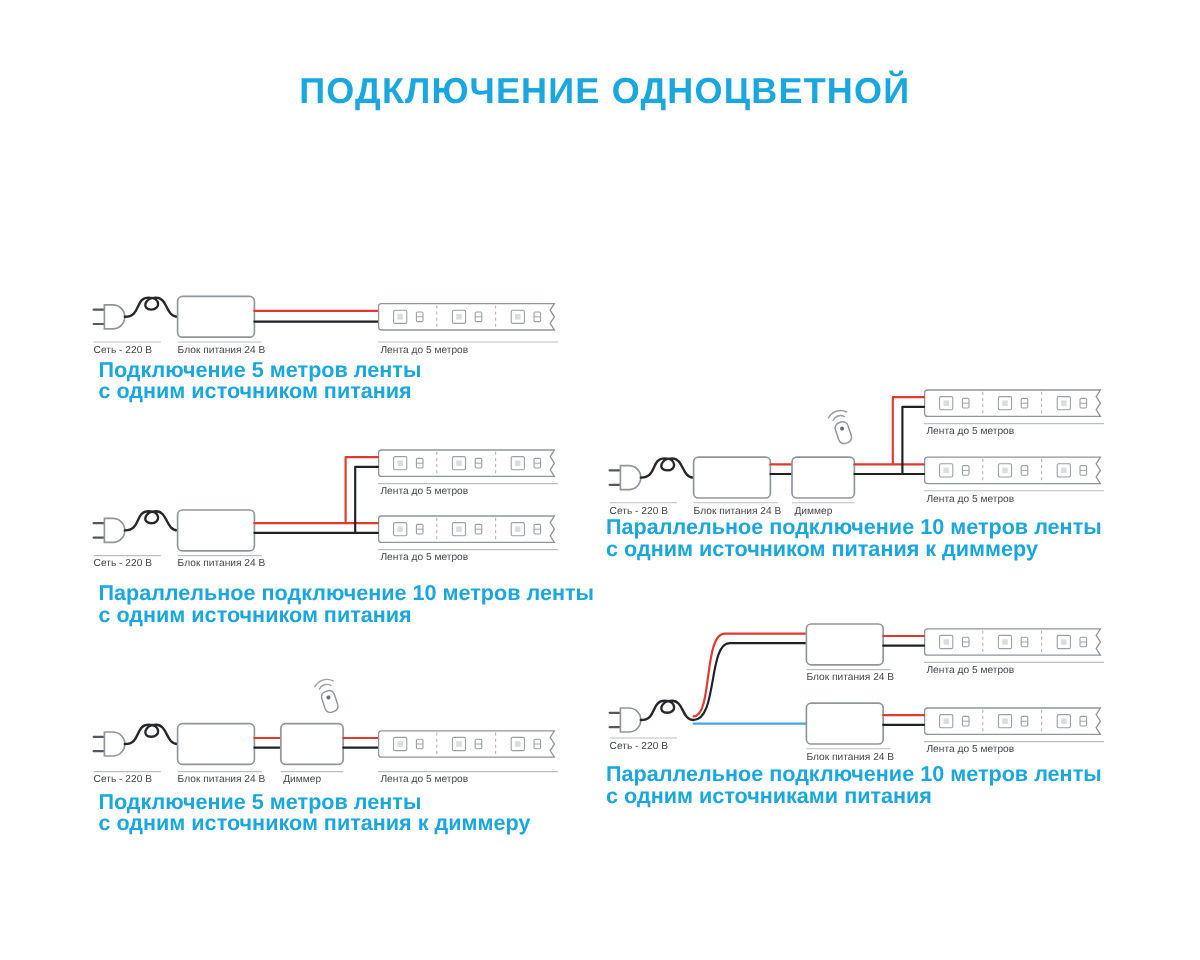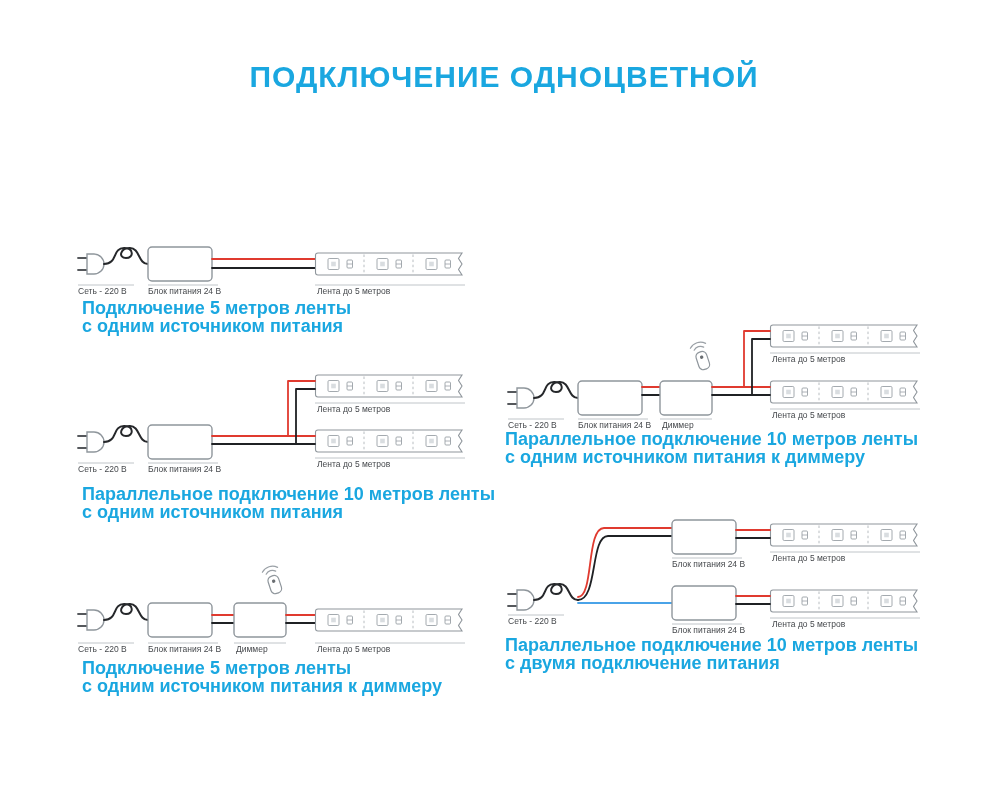--- a/index.html
+++ b/index.html
@@ -186,14 +186,14 @@
 <div class="caption" style="left:82px; top:660px;">
   <div>Подключение 5 метров ленты</div>
   <div>с одним источником питания к диммеру</div>
 </div>
 <div class="caption" style="left:505px; top:431px;">
   <div>Параллельное подключение 10 метров ленты</div>
   <div>с одним источником питания к диммеру</div>
 </div>
 <div class="caption" style="left:505px; top:637px;">
   <div>Параллельное подключение 10 метров ленты</div>
-  <div>с двумя подключение питания</div>
+  <div>с одним источниками питания</div>
 </div>
 
 </body></html>

